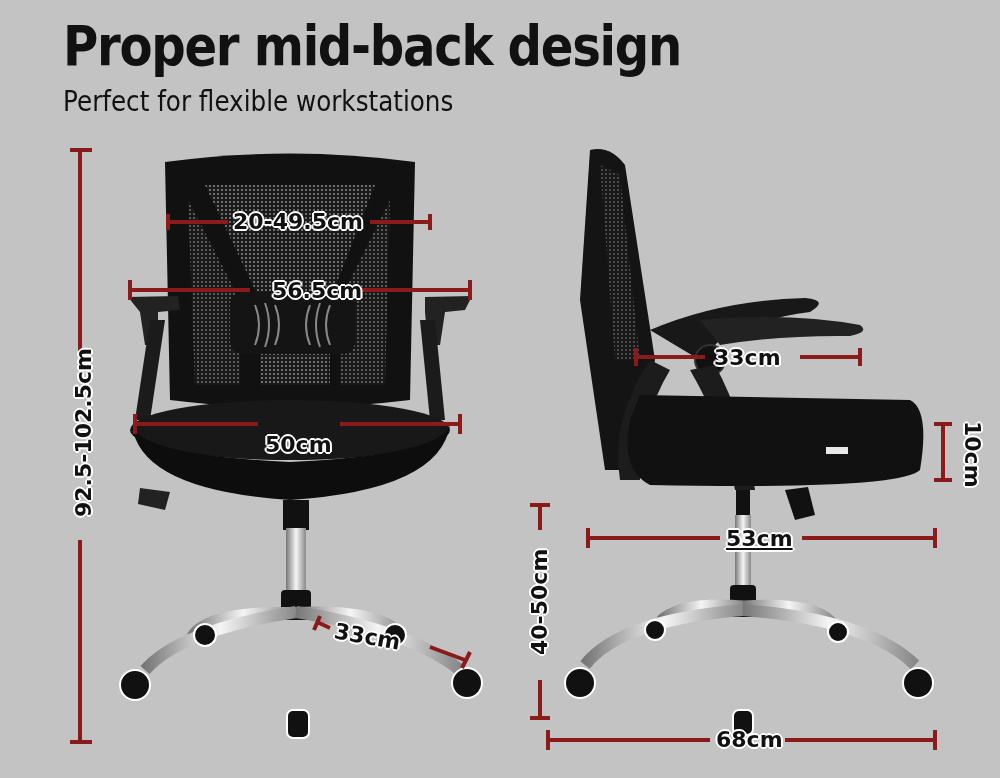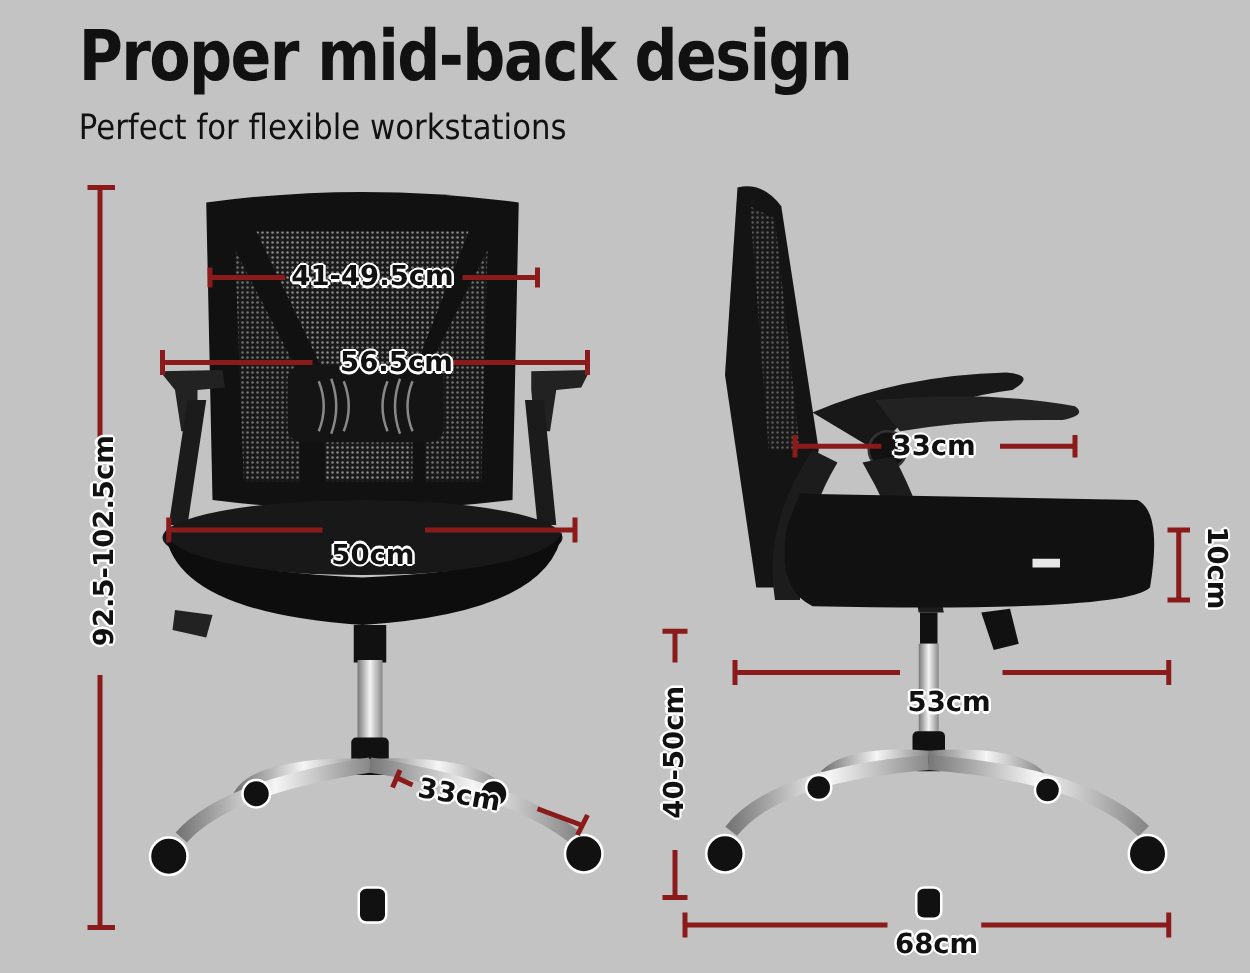--- a/index.html
+++ b/index.html
@@ -117,22 +117,22 @@
 
     <path d="M588 538 L720 538 M802 538 L935 538 M588 528 L588 548 M935 528 L935 548"></path>
 
     <path d="M540 505 L540 530 M540 680 L540 718 M530 505 L550 505 M530 718 L550 718"></path>
 
     <path d="M548 740 L710 740 M785 740 L935 740 M548 730 L548 750 M935 730 L935 750"></path>
   </g>
 </svg>
 
 <div class="lbl v" style="left:14px;top:436px;transform:rotate(-90deg);width:140px;text-align:center;">92.5-102.5cm</div>
-<div class="lbl" style="left:233px;top:211px;">41-49.5cm</div>
+<div class="lbl" style="left:233px;top:211px;">20-49.5cm</div>
 <div class="lbl" style="left:272px;top:280px;">56.5cm</div>
 <div class="lbl" style="left:265px;top:434px;">50cm</div>
 <div class="lbl" style="left:334px;top:626px;transform:rotate(10deg);">33cm</div>
 
 <div class="lbl" style="left:714px;top:347px;">33cm</div>
 <div class="lbl v" style="left:942px;top:440px;transform:rotate(90deg);width:60px;text-align:center;">10cm</div>
-<div class="lbl" style="left:726px;top:552px;">53cm</div>
+<div class="lbl" style="left:726px;top:528px;text-decoration:underline;">53cm</div>
 <div class="lbl v" style="left:490px;top:594px;transform:rotate(-90deg);width:100px;text-align:center;">40-50cm</div>
-<div class="lbl" style="left:716px;top:729px;margin-top:16px;">68cm</div>
+<div class="lbl" style="left:716px;top:729px;">68cm</div>
 
 </body></html>

